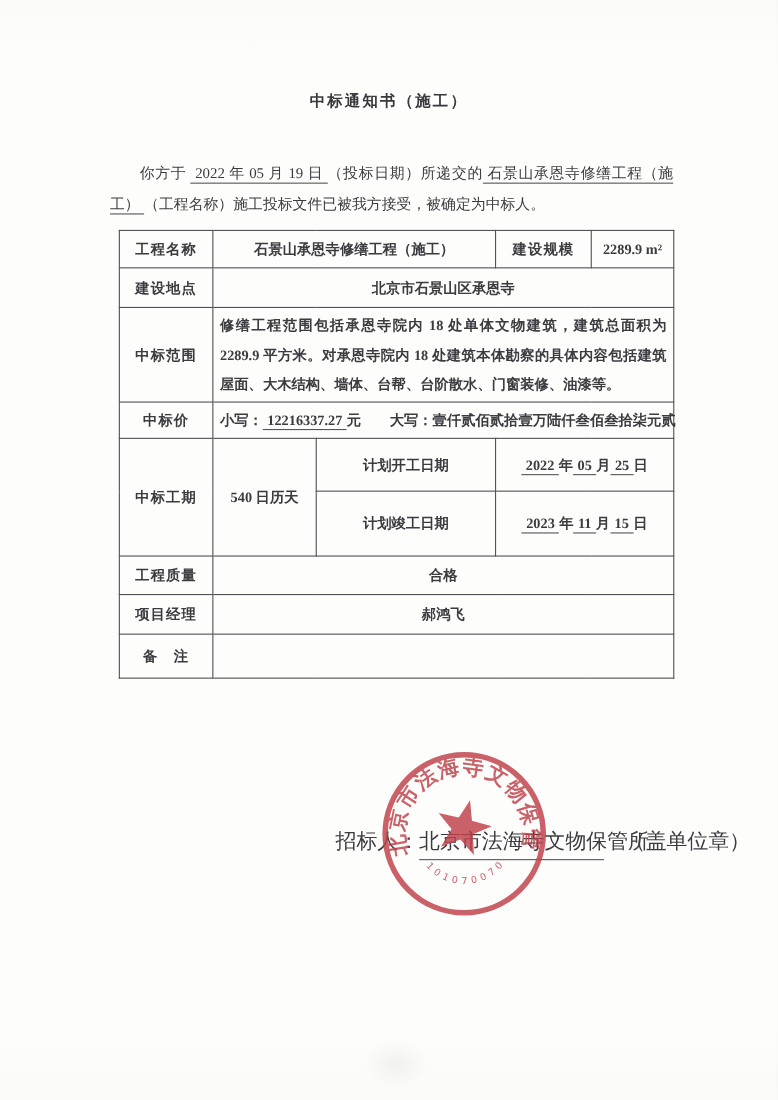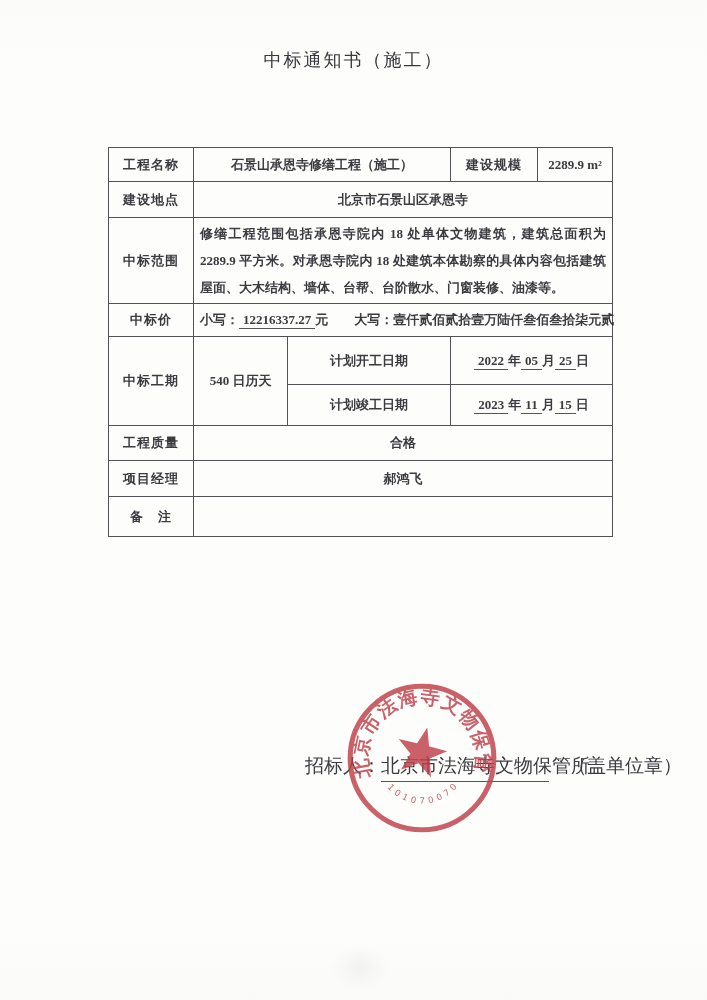--- a/index.html
+++ b/index.html
@@ -9,23 +9,23 @@
     font-family:"Liberation Serif","DejaVu Serif",serif;
     color:#3b3b40;
     position:relative;
     overflow:hidden;
   }
   .page{
     position:absolute;inset:0;
     background:linear-gradient(180deg,#fbfbfa 0%,#fdfdfc 6%,#fdfdfc 94%,#fafaf8 100%);
   }
   .title{
-    margin-top:48px;
+    margin-top:83px;
     text-align:center;
-    font-size:18px;font-weight:normal;
+    font-size:14px;font-weight:bold;
     letter-spacing:2px;
     color:#38383d;
   }
   .body-col{
     position:absolute;left:100px;top:138px;width:512px;
     font-size:13.5px;
   }
   .company-line{margin-top:6px;line-height:26px;}
   .u{
     border-bottom:1px solid #55555a;
@@ -103,20 +103,23 @@
 </head>
 <body>
 
 <div class="page">
 
   <div class="title">中标通知书（施工）</div>
 
   <div class="body-col">
 
 
+    <div class="intro">
+      <span>你方于 </span><span class="u">2022 年 05 月 19 日</span><span>（投标日期）所递交的</span><span class="u">石景山承恩寺修缮工程（施工）</span><span>（工程名称）施工投标文件已被我方接受，被确定为中标人。</span>
+    </div>
 
     <table class="main">
       <colgroup>
         <col style="width:85px">
           <col style="width:94px">
           <col style="width:163px">
           <col style="width:87px">
           <col style="width:75px">
       </colgroup>
       <tbody>
@@ -141,21 +144,21 @@
         </td>
       </tr>
       <tr style="height:48px">
         <td class="lbl" rowspan="2">中标工期</td>
         <td class="ctr" rowspan="2">540 日历天</td>
         <td class="ctr">计划开工日期</td>
         <td class="ctr" colspan="2">
           <span class="u num">2022</span><span>年</span><span class="u num">05</span><span>月</span><span class="u num">25</span><span>日</span>
         </td>
       </tr>
-      <tr style="height:41px">
+      <tr style="height:59px">
         <td class="ctr">计划竣工日期</td>
         <td class="ctr" colspan="2">
           <span class="u num">2023</span><span>年</span><span class="u num">11</span><span>月</span><span class="u num">15</span><span>日</span>
         </td>
       </tr>
       <tr style="height:35px">
         <td class="lbl">工程质量</td>
         <td class="ctr" colspan="4">合格</td>
       </tr>
       <tr style="height:36px">

